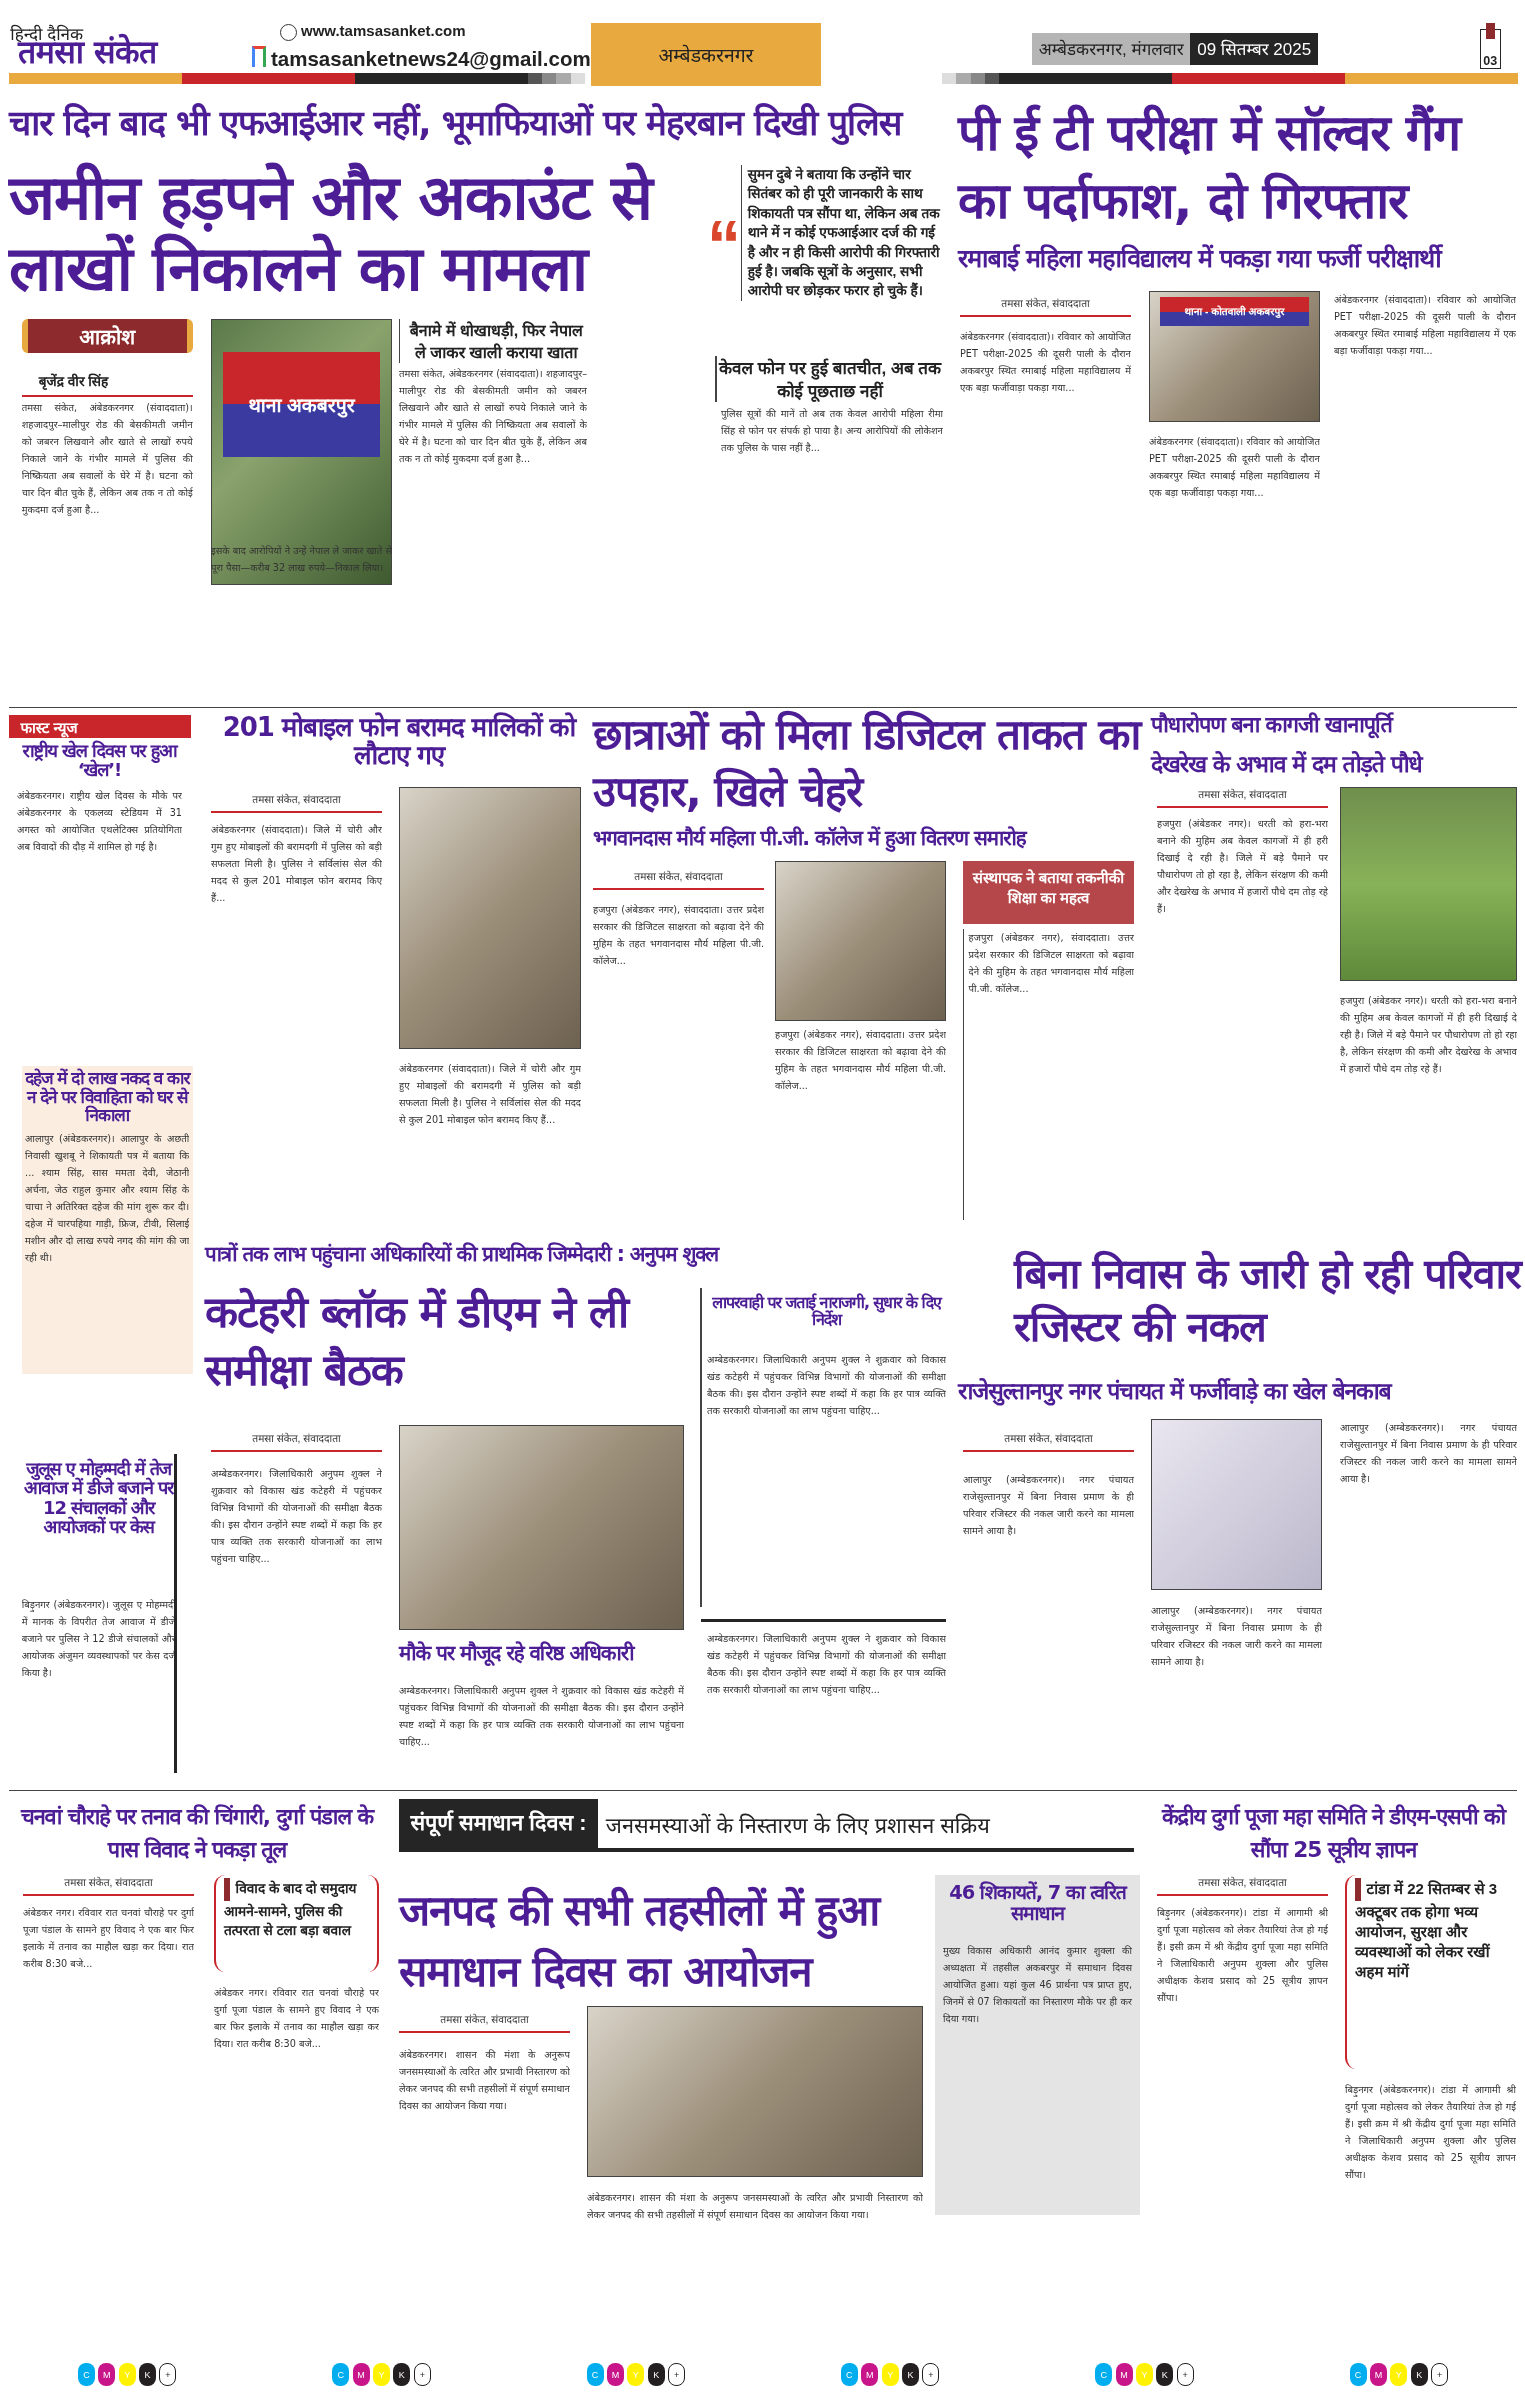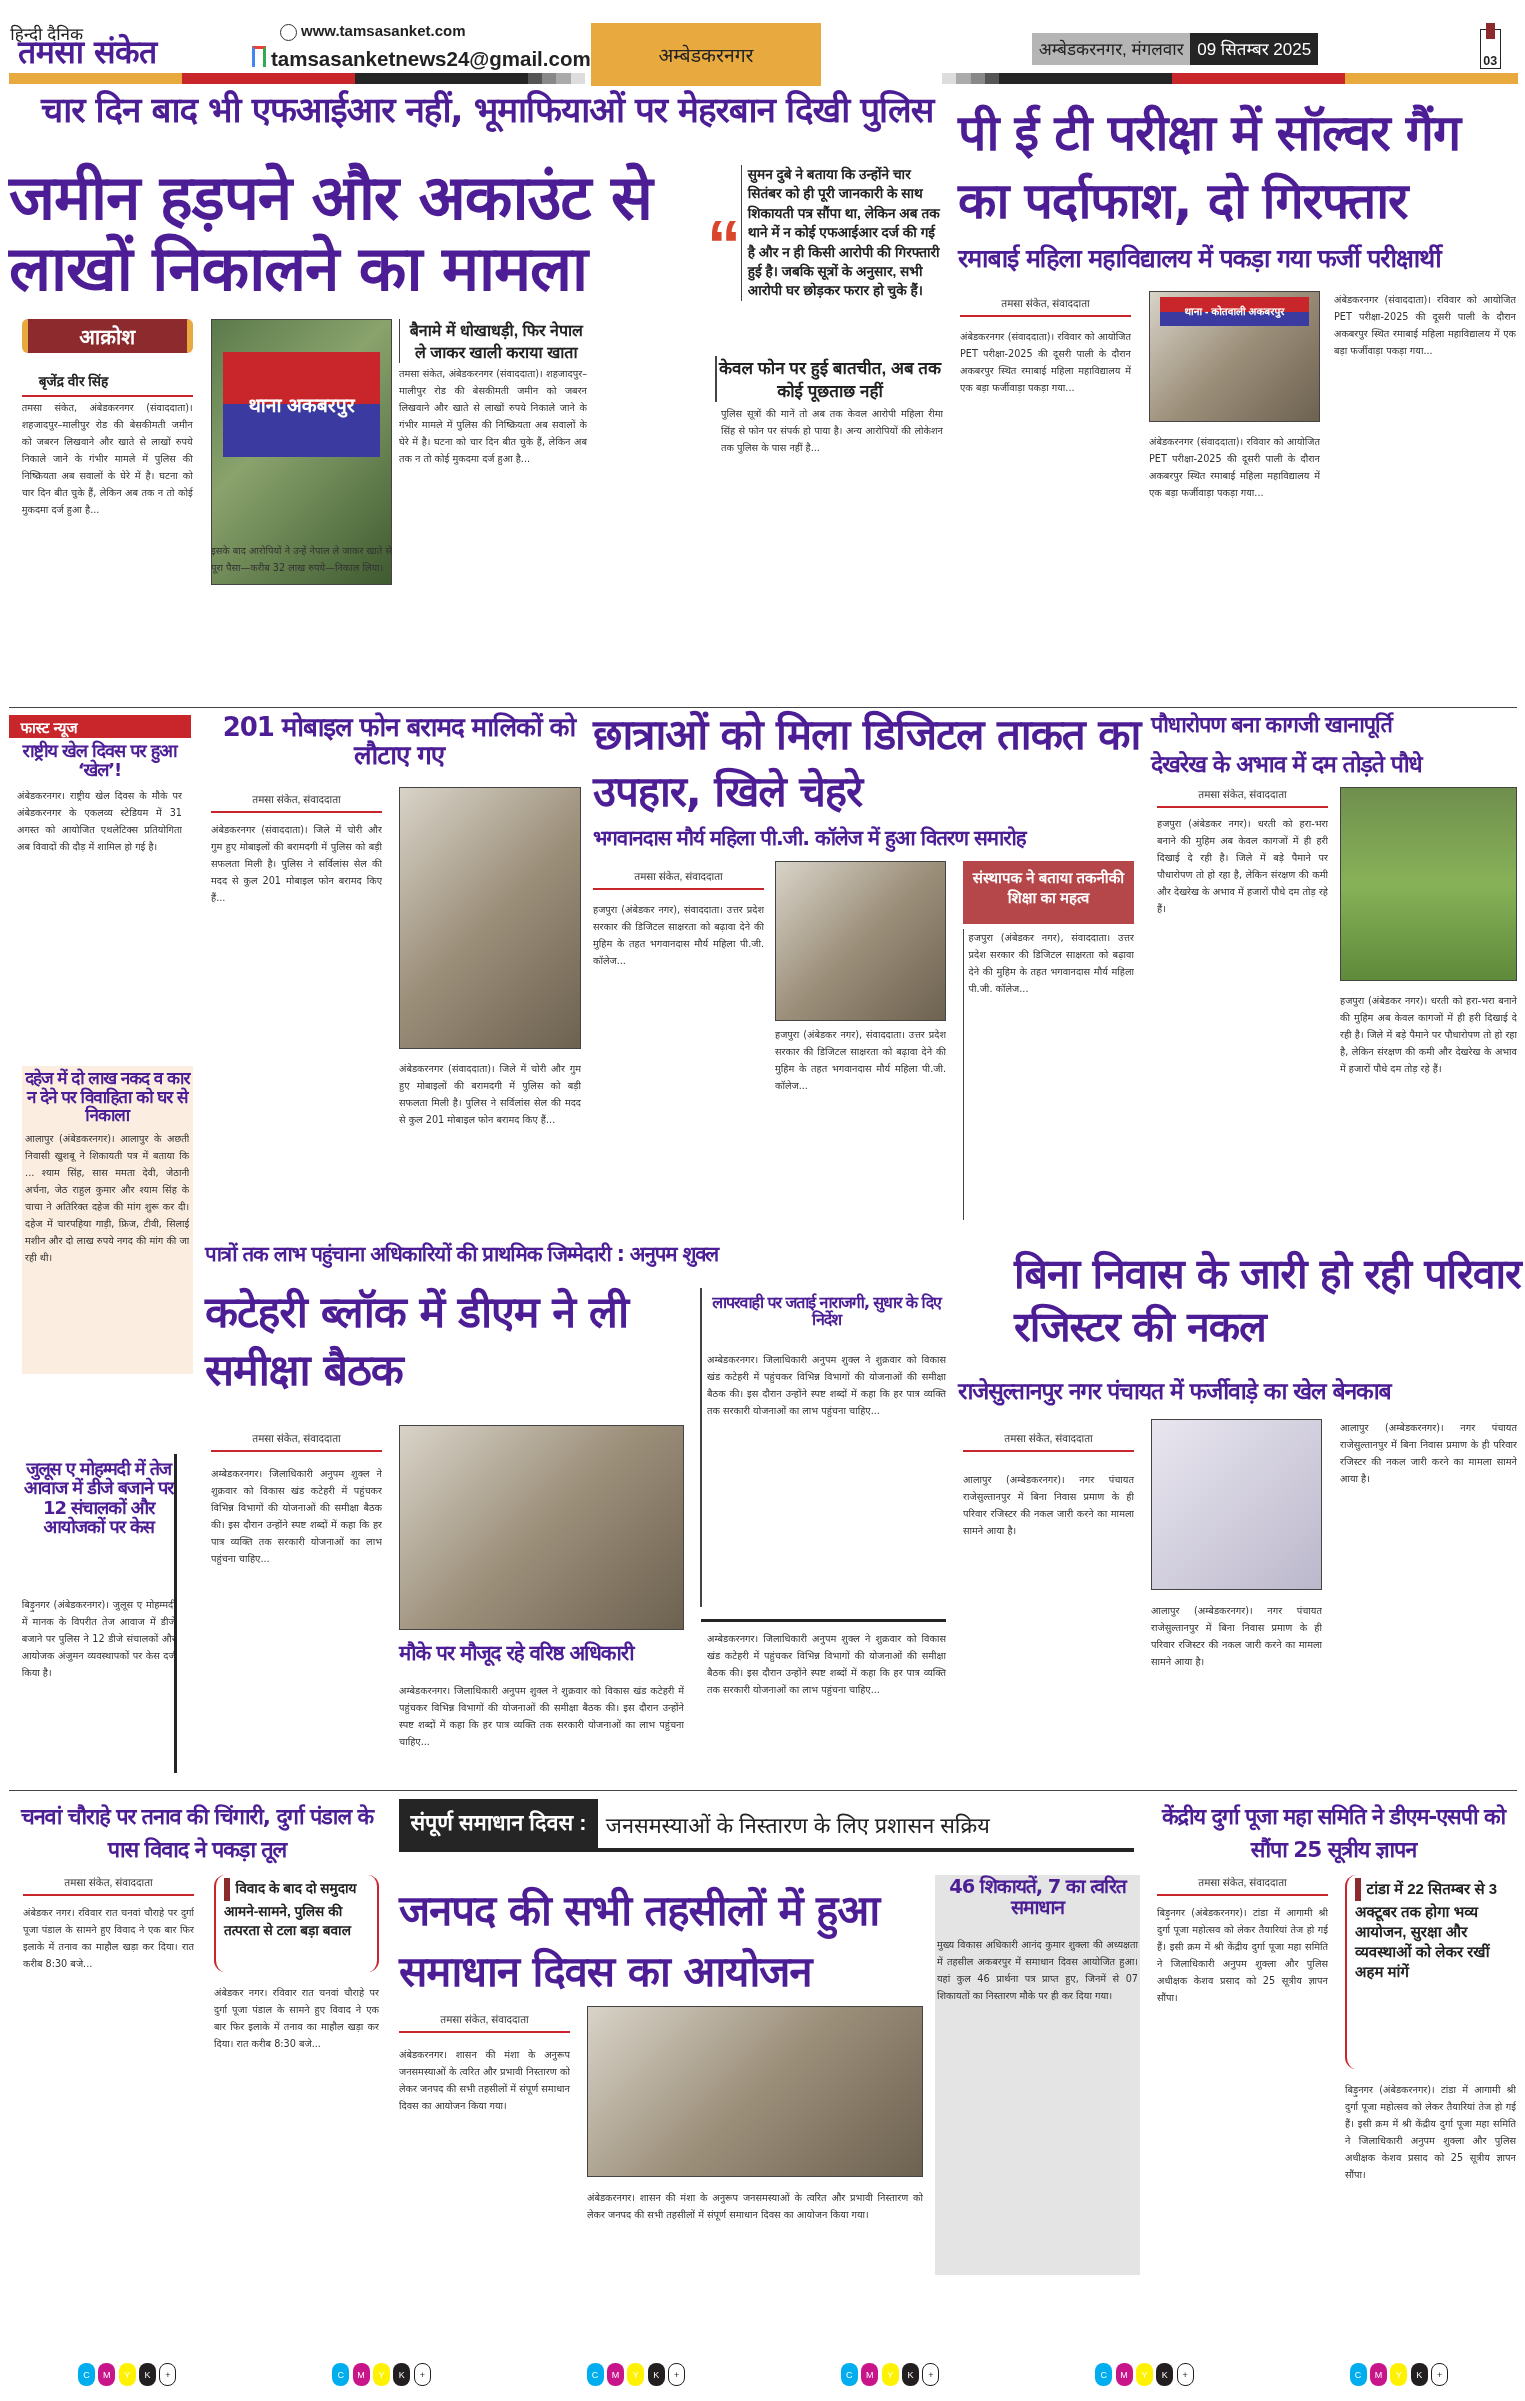--- a/index.html
+++ b/index.html
@@ -45,21 +45,21 @@
     <div style="flex:3;background:#252525"></div>
       <div style="flex:3;background:#c9262c"></div>
       <div style="flex:3;background:#e8a93f"></div>
   </div>
   <div class="abs" style="left:1480px;top:28.5px;width:20.5px;height:40px;border:1.7px solid #252525;display:flex;align-items:flex-end;justify-content:center;">
     <div style="position:absolute;top:-6.8px;left:4.6px;width:9px;height:16px;background:#8c2a2e;"></div>
     <span style="font-size:12.5px;font-weight:bold;">03</span>
   </div>
 </div>
 
-<div class="abs hl" style="left:9px;top:92px;width:935px;font-size:35px;white-space:nowrap;margin-left:32px;">चार दिन बाद भी एफआईआर नहीं, भूमाफियाओं पर मेहरबान दिखी पुलिस</div>
+<div class="abs hl" style="left:9px;top:105px;width:935px;font-size:35px;white-space:nowrap;">चार दिन बाद भी एफआईआर नहीं, भूमाफियाओं पर मेहरबान दिखी पुलिस</div>
 <div class="abs hl" style="left:9px;top:162px;width:695px;font-size:62px;line-height:1.15;">जमीन हड़पने और अकाउंट से लाखों निकालने का मामला</div>
 <div class="abs" style="left:21.7px;top:319px;width:171px;height:34px;background:#8c2a2e;border-left:6.8px solid #e8a93f;border-right:6.8px solid #e8a93f;border-radius:5.7px;display:flex;align-items:center;justify-content:center;">
   <span style="color:#fff;font-size:20.5px;font-weight:bold;">आक्रोश</span>
 </div>
 <div class="abs" style="left:21.7px;top:371px;width:171px;font-size:13.7px;font-weight:bold;padding-left:17px;border-bottom:2.3px solid #c9262c;padding-bottom:4.6px;">बृजेंद्र वीर सिंह</div>
 <div class="abs body-text" style="left:21.7px;top:399px;width:171px;height:308px;overflow:hidden;">तमसा संकेत, अंबेडकरनगर (संवाददाता)। शहजादपुर–मालीपुर रोड की बेसकीमती जमीन को जबरन लिखवाने और खाते से लाखों रुपये निकाले जाने के गंभीर मामले में पुलिस की निष्क्रियता अब सवालों के घेरे में है। घटना को चार दिन बीत चुके हैं, लेकिन अब तक न तो कोई मुकदमा दर्ज हुआ है...</div>
 <div class="abs photo" style="left:211px;top:319px;width:181px;height:266px;">
   <div class="sign">थाना अकबरपुर</div>
 </div>
 <div class="abs" style="left:399px;top:319px;width:188px;font-size:16px;font-weight:bold;text-align:center;border-left:1.7px solid #444;padding-left:5.7px;">बैनामे में धोखाधड़ी, फिर नेपाल ले जाकर खाली कराया खाता</div>
@@ -149,21 +149,21 @@
 
 <div class="abs" style="left:399px;top:1801px;width:735px;height:51px;display:flex;align-items:center;border-bottom:4.6px solid #252525;">
   <div style="background:#252525;color:#fff;font-size:21.7px;font-weight:bold;padding:8px 11.4px;height:51px;">संपूर्ण समाधान दिवस :</div>
   <div style="font-size:21.7px;padding-left:8px;">जनसमस्याओं के निस्तारण के लिए प्रशासन सक्रिय</div>
 </div>
 <div class="abs hl" style="left:399px;top:1881px;width:524px;font-size:42px;line-height:1.45;">जनपद की सभी तहसीलों में हुआ समाधान दिवस का आयोजन</div>
 <div class="abs byline" style="left:399px;top:2012px;width:171px;">तमसा संकेत, संवाददाता</div>
 <div class="abs body-text" style="left:399px;top:2046px;width:171px;height:308px;overflow:hidden;">अंबेडकरनगर। शासन की मंशा के अनुरूप जनसमस्याओं के त्वरित और प्रभावी निस्तारण को लेकर जनपद की सभी तहसीलों में संपूर्ण समाधान दिवस का आयोजन किया गया।</div>
 <div class="abs photo indoor" style="left:587px;top:2006px;width:336px;height:171px;"></div>
 <div class="abs body-text" style="left:587px;top:2189px;width:336px;height:165px;overflow:hidden;">अंबेडकरनगर। शासन की मंशा के अनुरूप जनसमस्याओं के त्वरित और प्रभावी निस्तारण को लेकर जनपद की सभी तहसीलों में संपूर्ण समाधान दिवस का आयोजन किया गया।</div>
-<div class="abs" style="left:935px;top:1875px;width:205px;height:400px;background:#e4e4e4;padding:2px;">
+<div class="abs" style="left:935px;top:1875px;width:205px;height:340px;background:#e4e4e4;padding:8px;">
   <div class="hl" style="font-size:19.4px;text-align:center;">46 शिकायतें, 7 का त्वरित समाधान</div>
   <div class="body-text" style="margin-top:17px;">मुख्य विकास अधिकारी आनंद कुमार शुक्ला की अध्यक्षता में तहसील अकबरपुर में समाधान दिवस आयोजित हुआ। यहां कुल 46 प्रार्थना पत्र प्राप्त हुए, जिनमें से 07 शिकायतों का निस्तारण मौके पर ही कर दिया गया।</div>
 </div>
 
 <div class="abs hl" style="left:1151px;top:1801px;width:365px;font-size:21.7px;text-align:center;line-height:1.5;">केंद्रीय दुर्गा पूजा महा समिति ने डीएम-एसपी को सौंपा 25 सूत्रीय ज्ञापन</div>
 <div class="abs byline" style="left:1157px;top:1875px;width:171px;">तमसा संकेत, संवाददाता</div>
 <div class="abs body-text" style="left:1157px;top:1904px;width:171px;height:450px;overflow:hidden;">बिड़ुनगर (अंबेडकरनगर)। टांडा में आगामी श्री दुर्गा पूजा महोत्सव को लेकर तैयारियां तेज हो गई हैं। इसी क्रम में श्री केंद्रीय दुर्गा पूजा महा समिति ने जिलाधिकारी अनुपम शुक्ला और पुलिस अधीक्षक केशव प्रसाद को 25 सूत्रीय ज्ञापन सौंपा।</div>
 <div class="abs" style="left:1345px;top:1875px;width:171px;height:194px;border-left:2.3px solid #c9262c;border-radius:11.4px;padding:3.4px 8px;">
   <span style="display:inline-block;width:5.7px;height:23px;background:#8c2a2e;vertical-align:top;margin-right:3.4px;"></span>
   <span style="font-size:15px;font-weight:bold;">टांडा में 22 सितम्बर से 3 अक्टूबर तक होगा भव्य आयोजन, सुरक्षा और व्यवस्थाओं को लेकर रखीं अहम मांगें</span>

